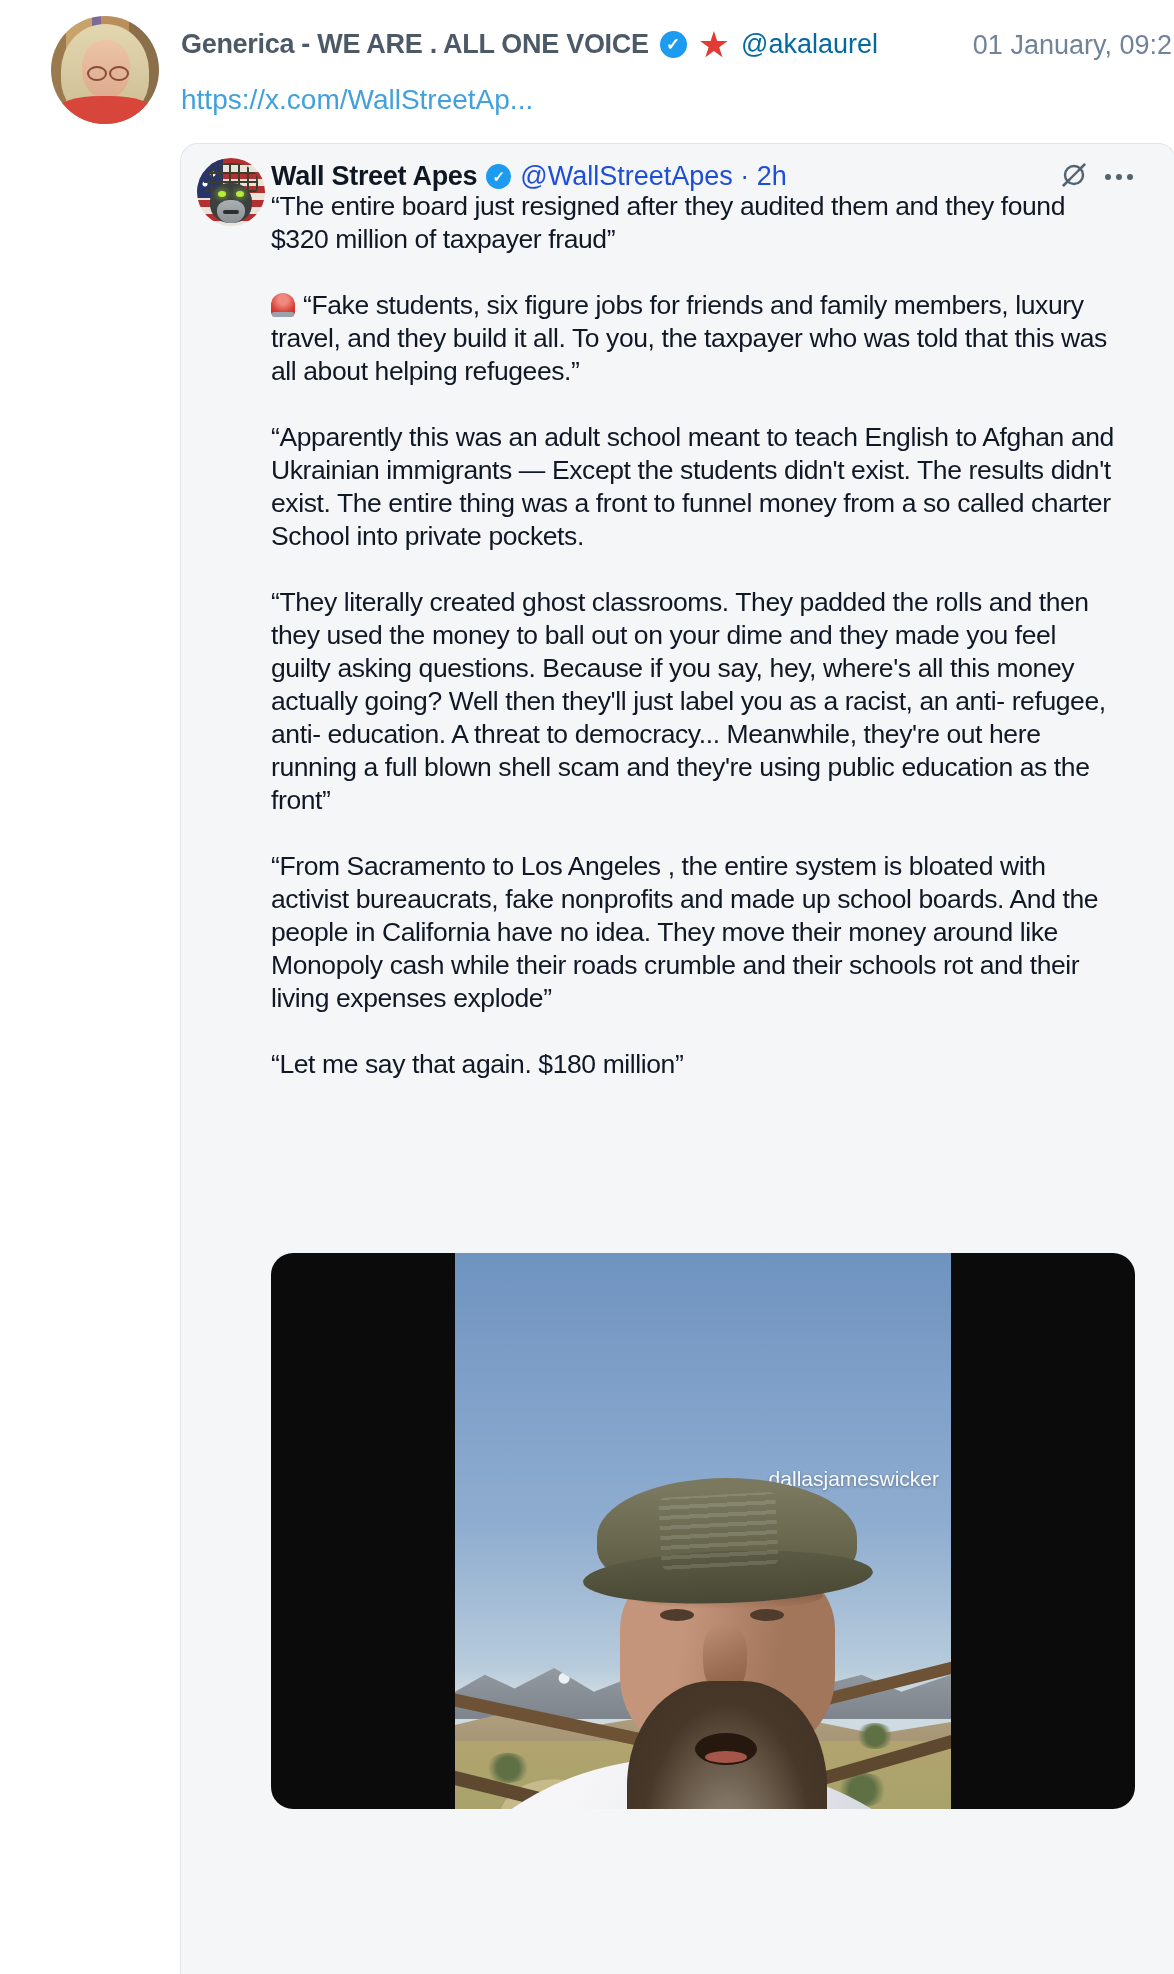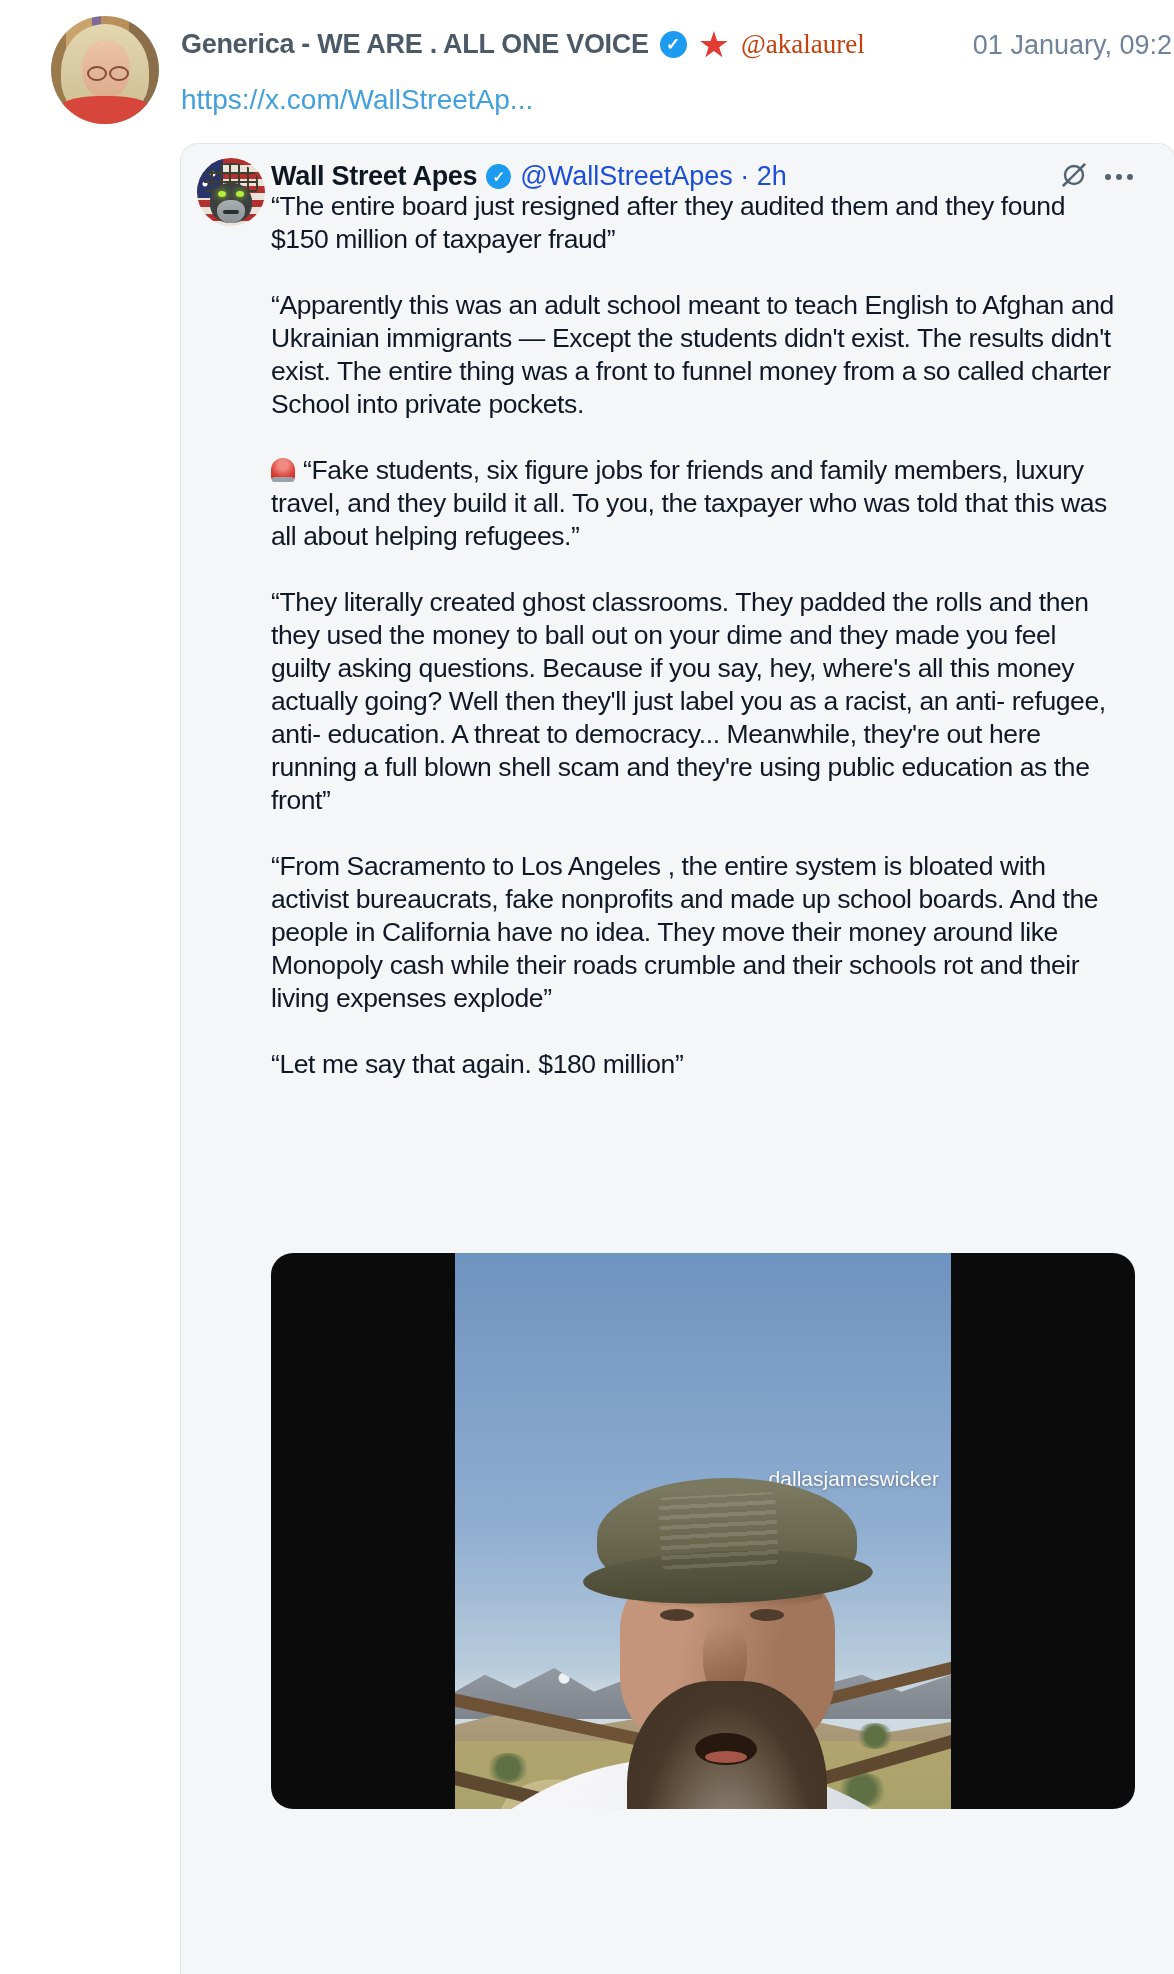--- a/index.html
+++ b/index.html
@@ -14,21 +14,21 @@
   .ca-face{position:absolute;left:31px;top:24px;width:48px;height:58px;background:linear-gradient(180deg,#ecc4a6,#ddab8d);border-radius:46%;}
   .ca-glass-l{position:absolute;left:36px;top:50px;width:16px;height:11px;border:2px solid #8a4a3a;border-radius:50%;}
   .ca-glass-r{position:absolute;left:58px;top:50px;width:16px;height:11px;border:2px solid #8a4a3a;border-radius:50%;}
   .ca-top{position:absolute;left:6px;top:80px;width:96px;height:30px;background:#d8453a;border-radius:45% 45% 0 0;}
 
   .channel-row{position:absolute;left:138px;top:26px;height:36px;display:flex;align-items:center;gap:11px;}
   .channel-name{font-size:27px;font-weight:bold;color:#4c5a68;letter-spacing:-0.3px;white-space:nowrap;}
   .badge{width:27px;height:27px;border-radius:50%;background:#1d9bf0;color:#fff;font-size:17px;font-weight:bold;
          display:flex;align-items:center;justify-content:center;}
   .star{color:#e23b34;font-size:36px;line-height:27px;}
-  .channel-handle{font-size:27px;color:#c2410c;white-space:nowrap;font-family:Liberation Serif, serif;}
+  .channel-handle{font-size:27px;color:#0369a1;white-space:nowrap;}
   .timestamp{position:absolute;right:30px;top:30px;font-size:27px;color:#71839a;}
   .msg-link{position:absolute;left:138px;top:84px;font-size:28px;color:#42a0dc;text-decoration:none;text-align:center;}
 
   
   .tweet-card{position:absolute;left:137px;top:143px;width:996px;height:1831px;background:#f5f6f7;
               border:1px solid #e2e6ea;border-bottom:none;border-radius:18px 18px 0 0;box-sizing:border-box;}
   .ape-avatar{position:absolute;left:16px;top:14px;width:68px;height:68px;border-radius:50%;overflow:hidden;
     background:repeating-linear-gradient(180deg,#b23030 0 7px,#e8e4da 7px 14px);}
   .ape-flagblue{position:absolute;left:0;top:0;width:26px;height:40px;background:#28356b;
     background-image:radial-gradient(circle at 6px 8px,#fff 0 2px,transparent 3px),radial-gradient(circle at 16px 16px,#fff 0 2px,transparent 3px),radial-gradient(circle at 8px 26px,#fff 0 2px,transparent 3px);}
@@ -159,23 +159,23 @@
         <line x1="4" y1="26" x2="26" y2="4" stroke="#536471" stroke-width="2.4"></line>
       </svg>
       <div class="more-icon">
           <i></i>
           <i></i>
           <i></i>
         </div>
     </div>
 
     <div class="tweet-body">
-        <p>“The entire board just resigned after they audited them and they found $150 million of taxpayer fraud”</p>
+        <p>“The entire board just resigned after they audited them and they found $320 million of taxpayer fraud”</p>
+        <p><span class="siren"></span>“Fake students, six figure jobs for friends and family members, luxury travel, and they build it all. To you, the taxpayer who was told that this was all about helping refugees.”</p>
         <p>“Apparently this was an adult school meant to teach English to Afghan and Ukrainian immigrants — Except the students didn't exist. The results didn't exist. The entire thing was a front to funnel money from a so called charter School into private pockets.</p>
-        <p><span class="siren"></span>“Fake students, six figure jobs for friends and family members, luxury travel, and they build it all. To you, the taxpayer who was told that this was all about helping refugees.”</p>
         <p>“They literally created ghost classrooms. They padded the rolls and then they used the money to ball out on your dime and they made you feel guilty asking questions. Because if you say, hey, where's all this money actually going? Well then they'll just label you as a racist, an anti- refugee, anti- education. A threat to democracy... Meanwhile, they're out here running a full blown shell scam and they're using public education as the front”</p>
         <p>“From Sacramento to Los Angeles , the entire system is bloated with activist bureaucrats, fake nonprofits and made up school boards. And the people in California have no idea. They move their money around like Monopoly cash while their roads crumble and their schools rot and their living expenses explode”</p>
         <p>“Let me say that again. $180 million”</p>
       </div>
 
     <div class="video">
       <div class="footage">
         <div class="watermark">dallasjameswicker</div>
         <div class="mountains"></div>
         <div class="foothills"></div>

